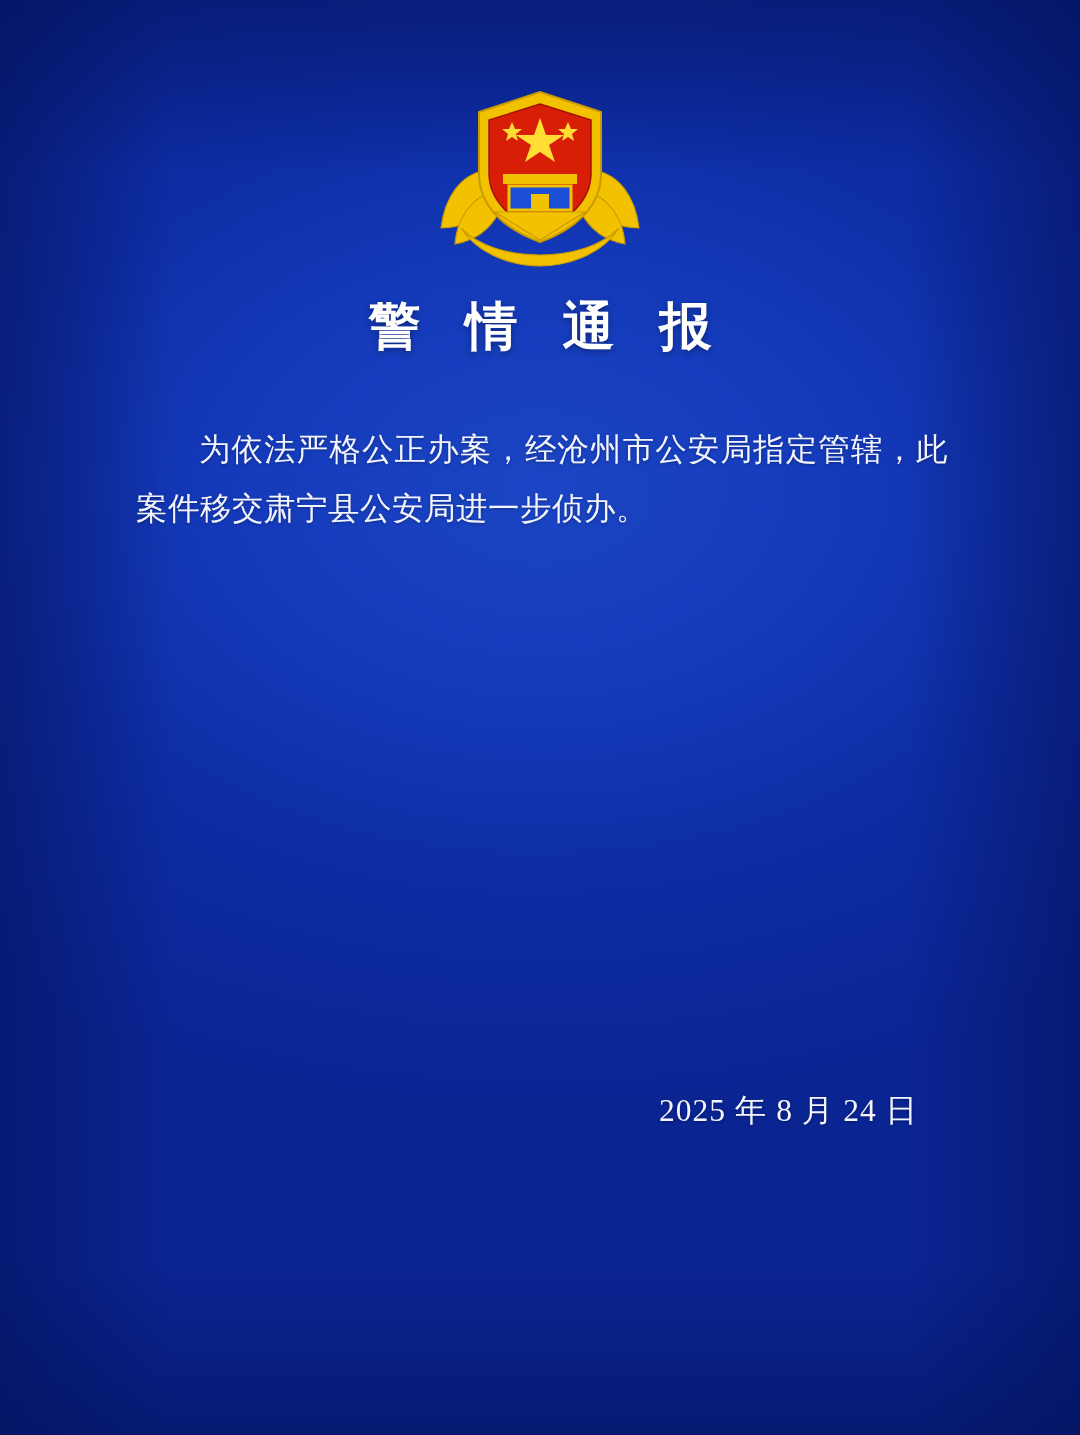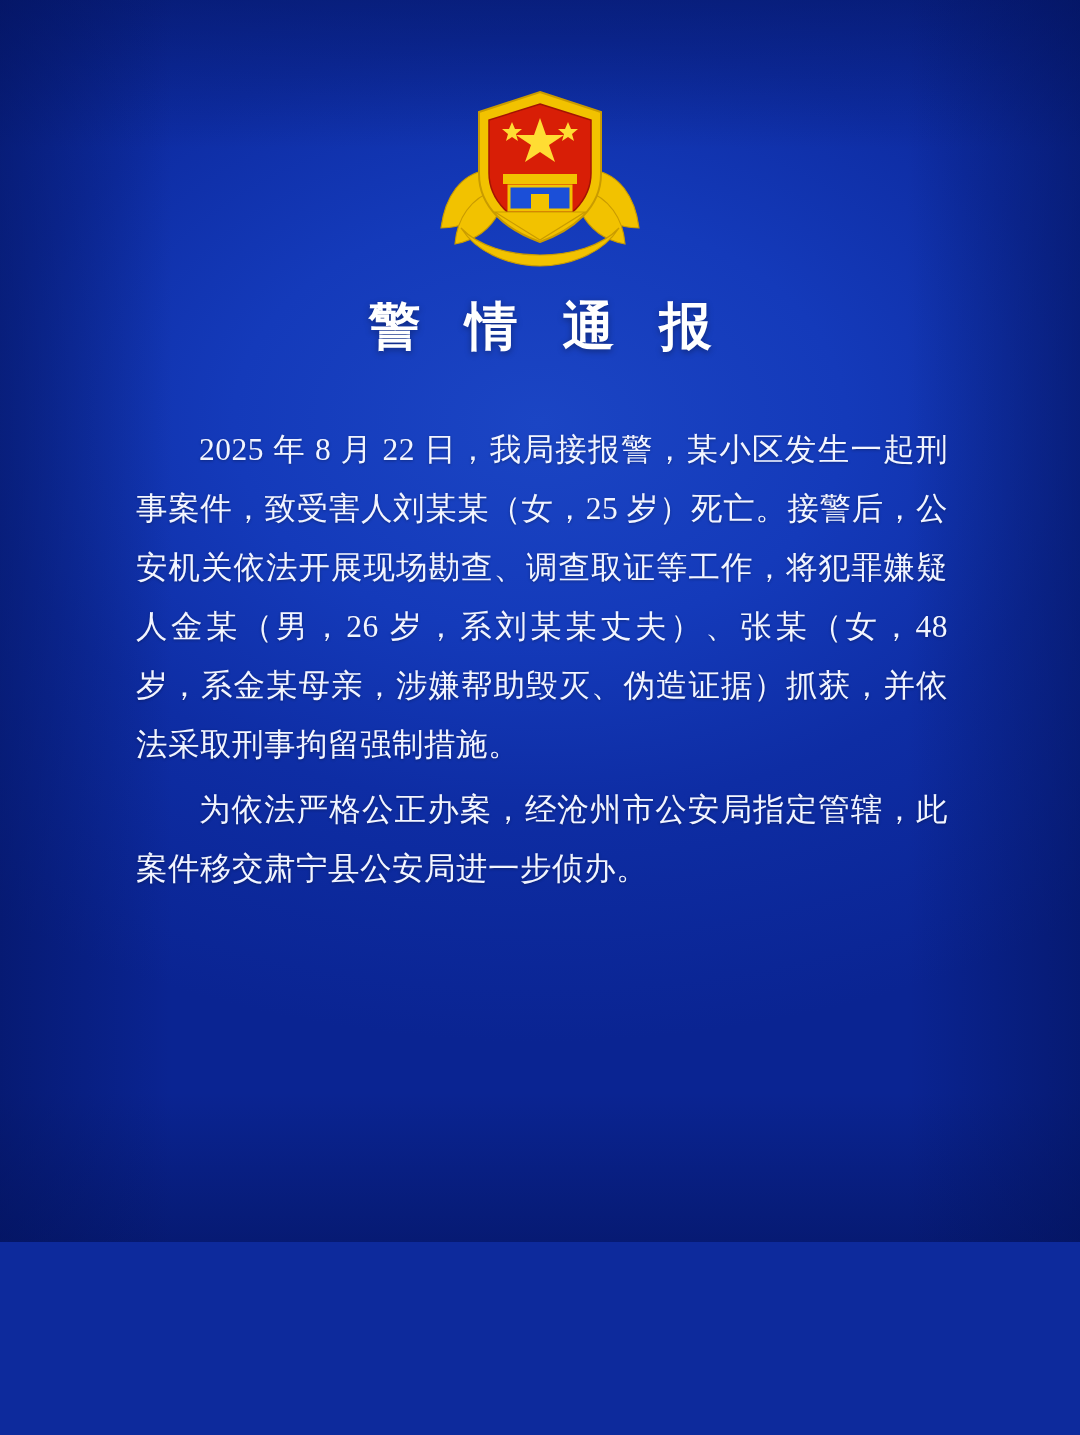--- a/index.html
+++ b/index.html
@@ -9,21 +9,21 @@
   body {
     width: 1080px;
     height: 1435px;
     background: #0d2a9c;
     font-family: "Liberation Serif", "DejaVu Serif", serif;
     overflow: hidden;
   }
   .page {
     position: relative;
     width: 1080px;
-    height: 1242px;
+    height: 1435px;
     background:
       radial-gradient(ellipse 900px 620px at 50% 34%, #1b45c4 0%, #143aba 34%, #0e2da4 62%, #0a2492 100%);
     box-sizing: border-box;
   }
   
   .vignette {
     position: absolute;
     inset: 0;
     background:
       linear-gradient(to right, rgba(3,18,90,0.55) 0%, rgba(3,18,90,0) 16%, rgba(3,18,90,0) 84%, rgba(3,18,90,0.55) 100%),
@@ -119,20 +119,20 @@
       <path d="M84 108 L146 108 L146 132 L84 132 Z" fill="#1b4fd8" stroke="#f2c200" stroke-width="3"></path>
       <path d="M106 116 L124 116 L124 132 L106 132 Z" fill="#f2c200"></path>
 
       <path d="M70 134 L160 134 L115 162 Z" fill="#f2c200" stroke="#c99b00" stroke-width="1.2"></path>
     </svg>
   </div>
 
   <div class="title">警 情 通 报</div>
 
   <div class="body-text">
-    <p>2025 年 8 月 22 日，我局接报警，某小区发生一起刑事案件，致受害人刘某某（女，25 岁）死亡。接警后，公安机关依法开展现场勘查、调查取证等工作，将犯罪嫌疑人金某（男，26 岁，系刘某某丈夫）、张某（女，48 岁，系金某母亲，涉嫌帮助毁灭、伪造证据）抓获，并依法采取刑事拘留强制措施。</p>
     <p>为依法严格公正办案，经沧州市公安局指定管辖，此案件移交肃宁县公安局进一步侦办。</p>
   </div>
 
   <div class="signature">
+    <div class="sig-date">2025 年 8 月 24 日</div>
   </div>
 
 </div>
 
 </body></html>

